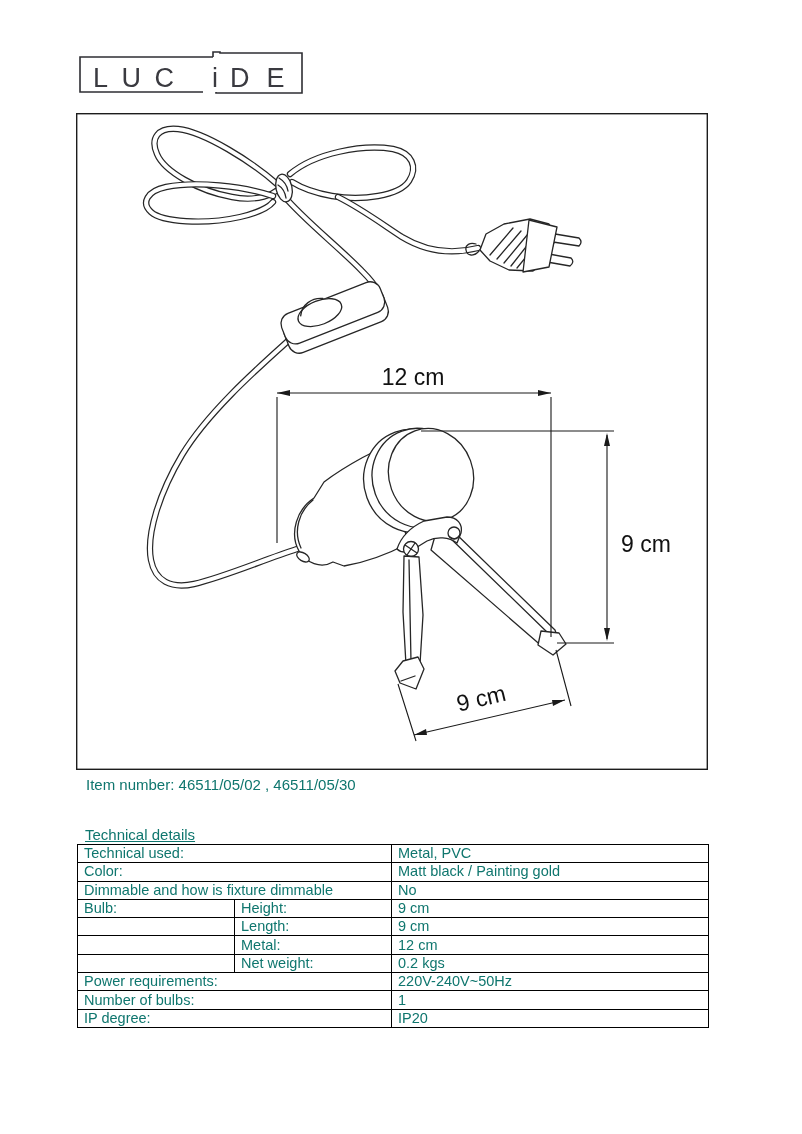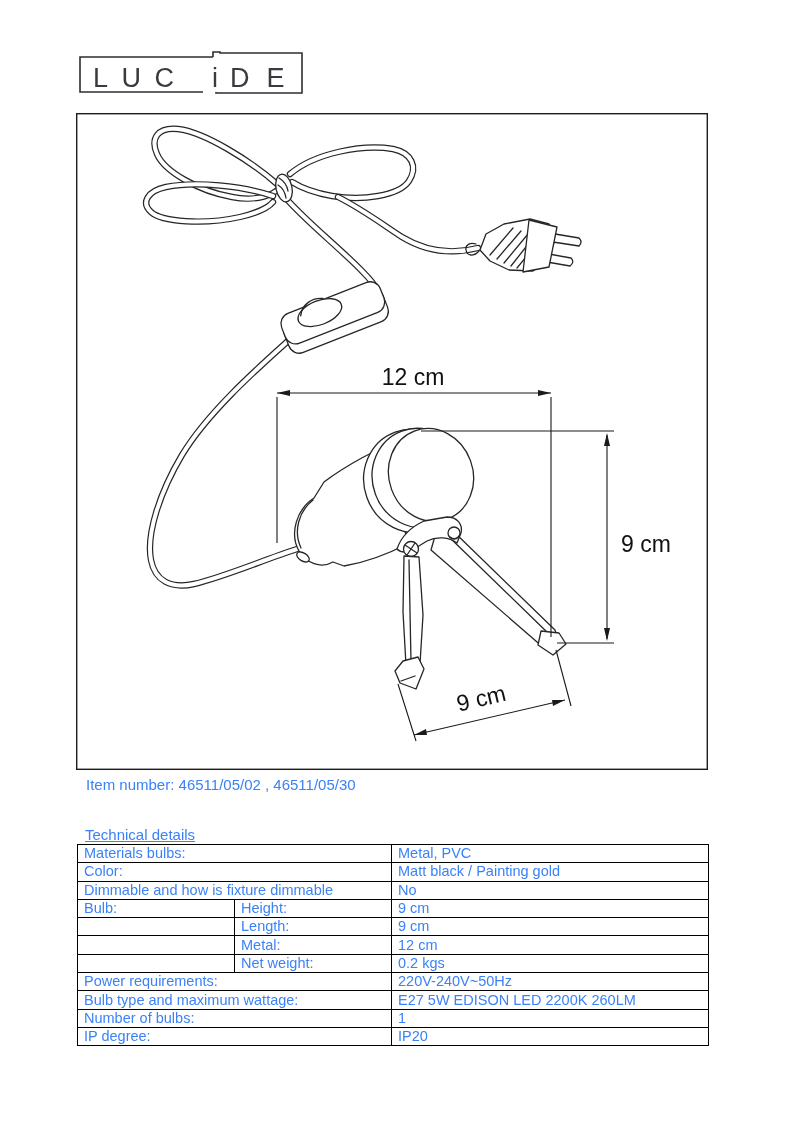--- a/index.html
+++ b/index.html
@@ -1,18 +1,18 @@
 <!DOCTYPE html>
 <html><head>
 <meta charset="utf-8">
 <style>
   html,body{margin:0;padding:0;background:#888;}
   .page{
     position:relative;width:802px;height:1134px;background:#ffffff;
-    font-family:"Liberation Sans", sans-serif;color:#3b82f6;overflow:hidden;
+    font-family:"Liberation Sans", sans-serif;color:#0f766e;overflow:hidden;
     margin:0 auto;
   }
   .abs{position:absolute;}
   
   .logo{left:79px;top:51px;}
   .logo .box{stroke:#2e2e33;stroke-width:1.6;fill:none;}
   .logo text{fill:#3a3a40;font-family:"Liberation Sans",sans-serif;font-size:27px;}
   
   .drawing{left:76px;top:113px;}
   .ln{stroke:#262626;stroke-width:1.3;fill:none;stroke-linecap:round;stroke-linejoin:round;}
@@ -155,21 +155,21 @@
 
   <div class="abs spec-table-wrap">
     <table class="spec">
       <colgroup>
           <col style="width:157px">
           <col style="width:157px">
           <col style="width:317px">
         </colgroup>
       <tbody>
         <tr>
-          <td colspan="2">Materials bulbs:</td>
+          <td colspan="2">Technical used:</td>
           <td>Metal, PVC</td>
         </tr>
         <tr>
           <td colspan="2">Color:</td>
           <td>Matt black / Painting gold</td>
         </tr>
         <tr>
           <td colspan="2">Dimmable and how is fixture dimmable</td>
           <td>No</td>
         </tr>
@@ -191,24 +191,20 @@
         <tr>
           <td class="nbr"></td>
           <td>Net weight:</td>
           <td>0.2 kgs</td>
         </tr>
         <tr>
           <td colspan="2">Power requirements:</td>
           <td>220V-240V~50Hz</td>
         </tr>
         <tr>
-          <td colspan="2">Bulb type and maximum wattage:</td>
-          <td>E27 5W EDISON LED 2200K 260LM</td>
-        </tr>
-        <tr>
           <td colspan="2">Number of bulbs:</td>
           <td>1</td>
         </tr>
         <tr>
           <td colspan="2">IP degree:</td>
           <td>IP20</td>
         </tr>
       </tbody>
     </table>
   </div>

